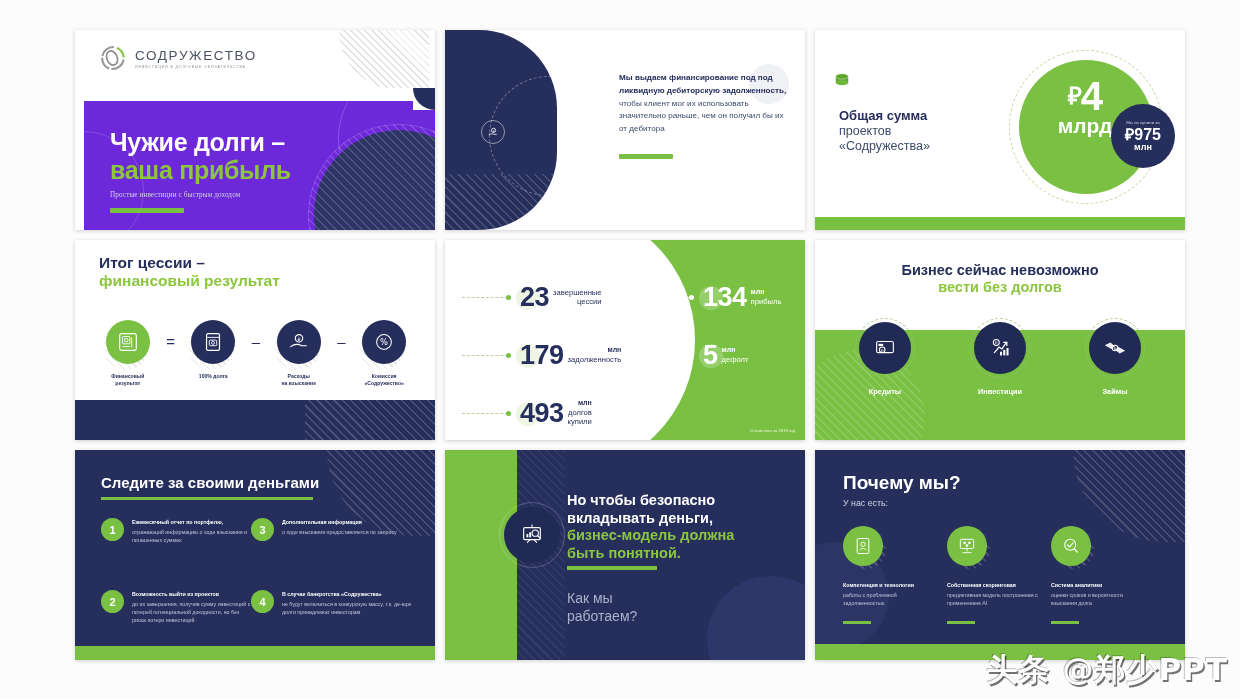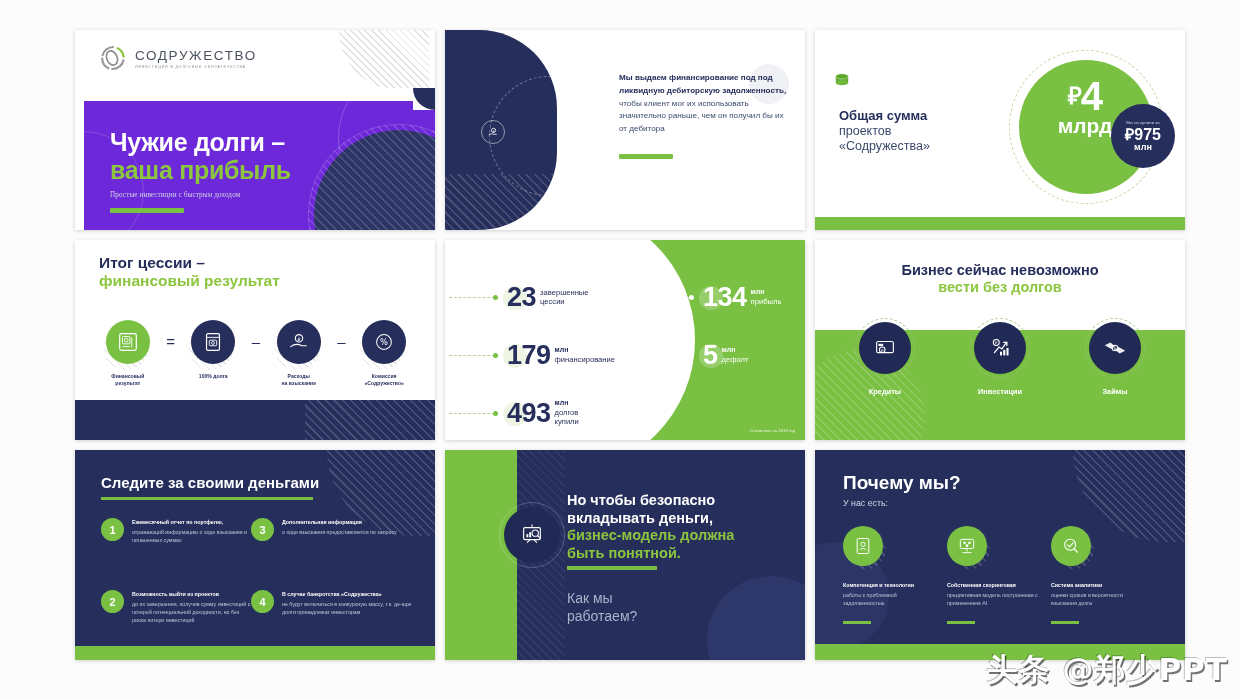--- a/index.html
+++ b/index.html
@@ -126,21 +126,21 @@
   .s4-lbl { font-size:5.1px; font-weight:700; color:#262e5c; text-align:center;
      line-height:1.4; margin-top:9px; }
   .s4-op { width:24px; text-align:center; font-size:15px; color:#262e5c; font-weight:400;
      line-height:44px; }
 
   
   .s5-green { position:absolute; right:0; top:0; width:212px; height:100%; background:#7ac143; }
   .s5-white { position:absolute; left:108px; top:-34px; width:142px; height:268px;
      background:#fff; border-radius: 0 140px 140px 0; }
   .s5-col { position:absolute; top:36px; }
-  .s5-colL { left:4px; width:200px; }
+  .s5-colL { left:17px; width:200px;text-align:right; }
   .s5-colR { left:200px; width:158px; }
   .s5-stat { position:relative; display:flex; align-items:center; height:42px; margin-bottom:16px; }
   .s5-line { position:absolute; left:0; top:21px; width:46px; border-top:1px dashed #b9cf99; }
   .s5-dot { position:absolute; left:44px; top:18.5px; width:5px; height:5px;
      border-radius:50%; background:#7ac143; }
   .s5-blob { position:absolute; left:54px; top:10px; width:24px; height:24px;
      border-radius:50%; background:#eef5e3; }
   .s5-num { position:relative; font-size:27px; font-weight:700; color:#262e5c;
      line-height:1; margin-left:58px; letter-spacing:-0.5px; }
   .s5-txt { position:relative; margin-left:4px; line-height:1.22; }
@@ -403,21 +403,21 @@
           <span class="s5-desc">цессии</span>
         </div>
       </div>
       <div class="s5-stat">
         <div class="s5-line"></div>
         <div class="s5-dot"></div>
         <div class="s5-blob"></div>
         <div class="s5-num">179</div>
         <div class="s5-txt">
           <span class="s5-unit">млн</span>
-          <span class="s5-desc">финансирование</span>
+          <span class="s5-desc">задолженность</span>
         </div>
       </div>
       <div class="s5-stat">
         <div class="s5-line"></div>
         <div class="s5-dot"></div>
         <div class="s5-blob"></div>
         <div class="s5-num">493</div>
         <div class="s5-txt">
           <span class="s5-unit">млн</span>
           <span class="s5-desc">долгов</span>

